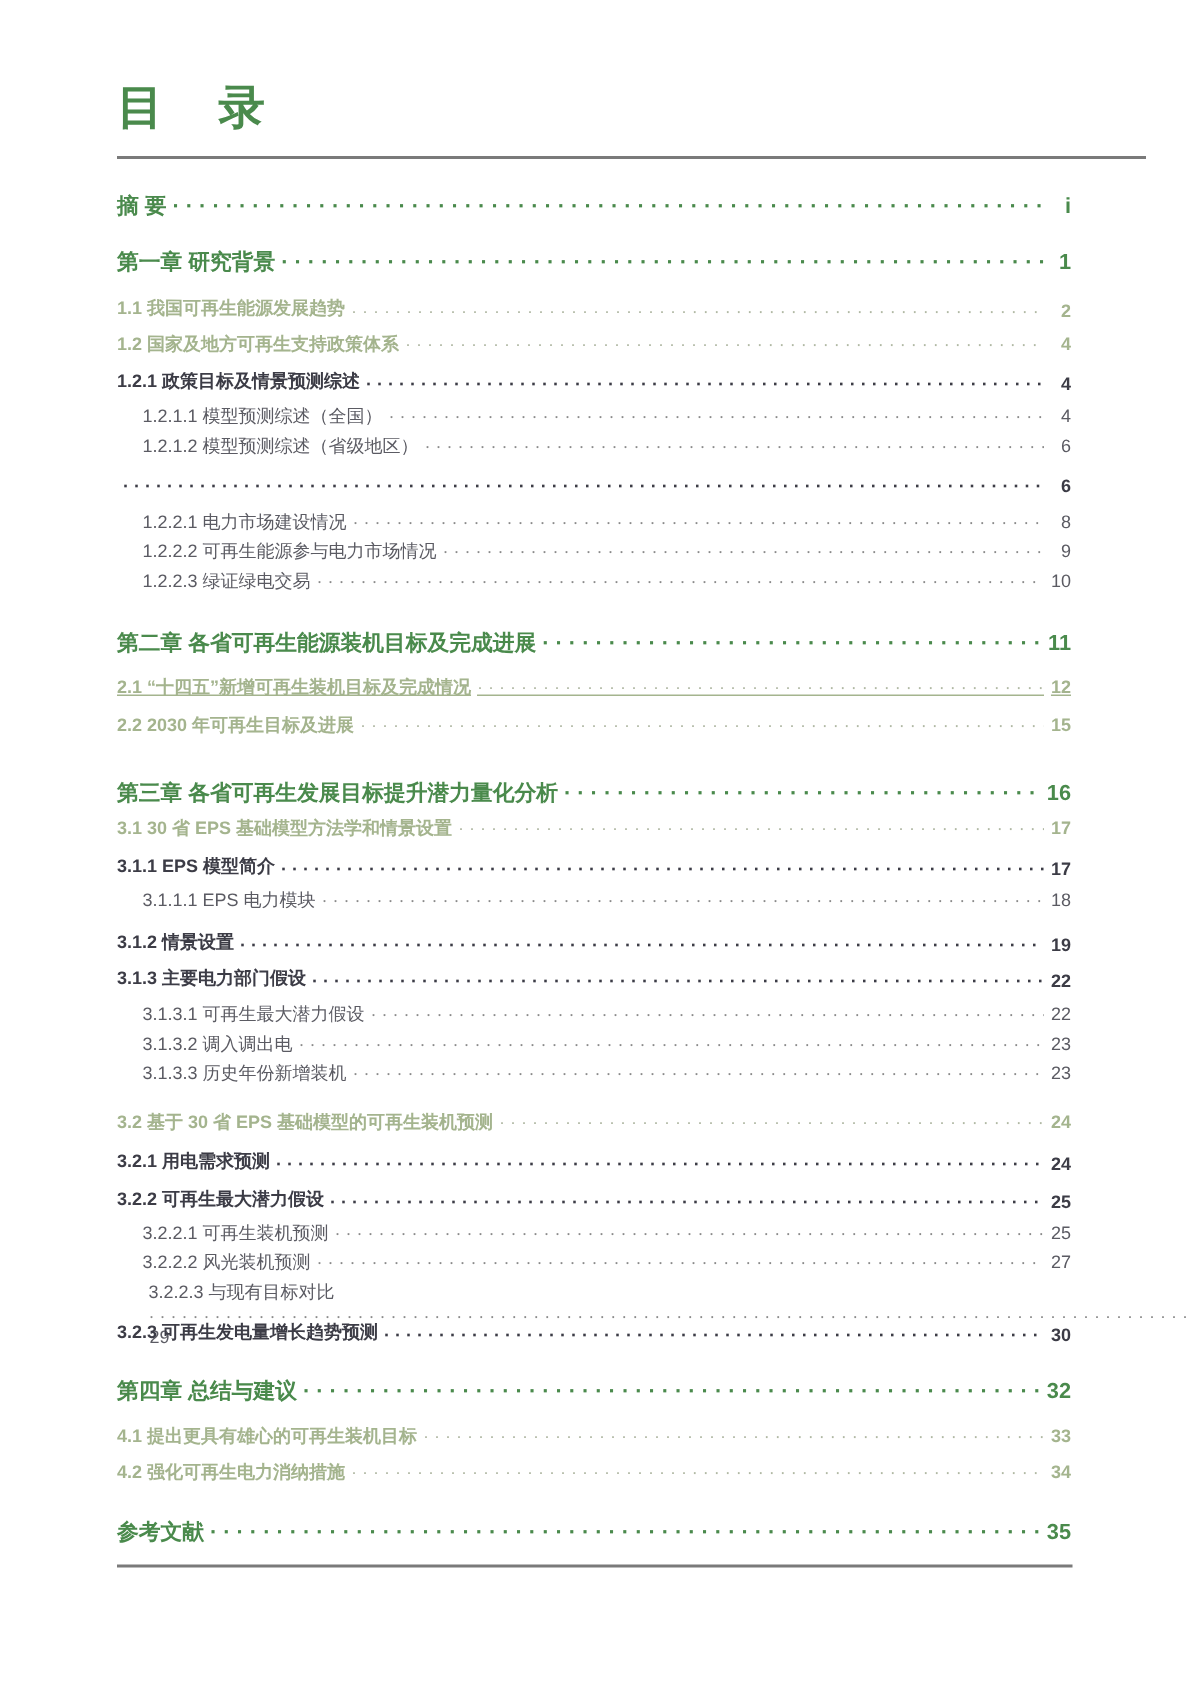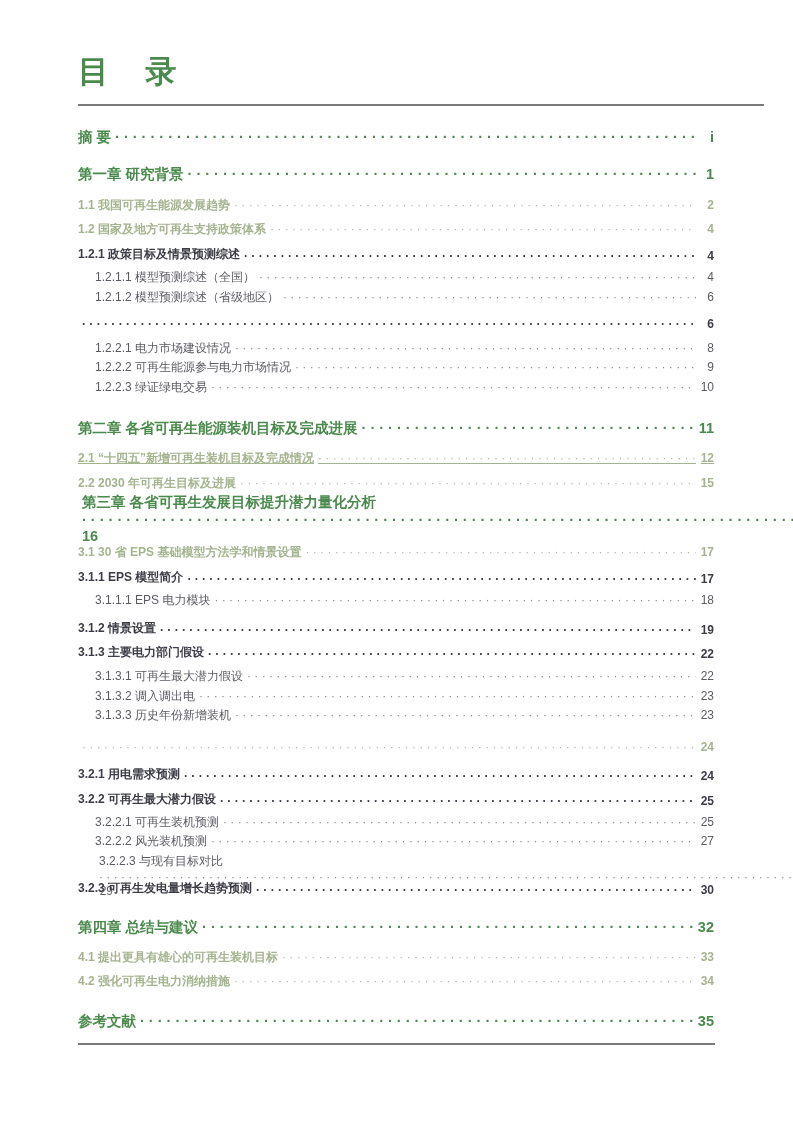--- a/index.html
+++ b/index.html
@@ -34,21 +34,21 @@
     <div class="row lv-chap" style="top: 4px;">
       <span class="lbl">摘 要</span>
       <span class="dots"></span>
       <span class="pg">i</span>
     </div>
     <div class="row lv-chap" style="top: 41px;">
       <span class="lbl">第一章 研究背景</span>
       <span class="dots"></span>
       <span class="pg">1</span>
     </div>
-    <div class="row lv-sec" style="top: 73px;">
+    <div class="row lv-sec" style="top: 73px; align-items: flex-end;">
       <span class="lbl">1.1 我国可再生能源发展趋势</span>
       <span class="dots"></span>
       <span class="pg">2</span>
     </div>
     <div class="row lv-sec" style="top: 97px;">
       <span class="lbl">1.2 国家及地方可再生支持政策体系</span>
       <span class="dots"></span>
       <span class="pg">4</span>
     </div>
     <div class="row lv-sub" style="top: 122px;">
@@ -93,21 +93,21 @@
     <div class="row lv-sec" style="top: 326px; text-decoration: underline;">
       <span class="lbl">2.1 “十四五”新增可再生装机目标及完成情况</span>
       <span class="dots"></span>
       <span class="pg">12</span>
     </div>
     <div class="row lv-sec" style="top: 351px;">
       <span class="lbl">2.2 2030 年可再生目标及进展</span>
       <span class="dots"></span>
       <span class="pg">15</span>
     </div>
-    <div class="row lv-chap" style="top: 369px; flex-direction: column;">
+    <div class="row lv-chap" style="top: 395px;">
       <span class="lbl">第三章 各省可再生发展目标提升潜力量化分析</span>
       <span class="dots"></span>
       <span class="pg">16</span>
     </div>
     <div class="row lv-sec" style="top: 420px;">
       <span class="lbl">3.1 30 省 EPS 基础模型方法学和情景设置</span>
       <span class="dots"></span>
       <span class="pg">17</span>
     </div>
     <div class="row lv-sub" style="top: 445px;">
@@ -139,20 +139,21 @@
       <span class="lbl">3.1.3.2 调入调出电</span>
       <span class="dots"></span>
       <span class="pg">23</span>
     </div>
     <div class="row lv-subsub" style="top: 583px;">
       <span class="lbl">3.1.3.3 历史年份新增装机</span>
       <span class="dots"></span>
       <span class="pg">23</span>
     </div>
     <div class="row lv-sec" style="top: 616px;">
+      <span class="lbl">3.2 基于 30 省 EPS 基础模型的可再生装机预测</span>
       <span class="dots"></span>
       <span class="pg">24</span>
     </div>
     <div class="row lv-sub" style="top: 642px;">
       <span class="lbl">3.2.1 用电需求预测</span>
       <span class="dots"></span>
       <span class="pg">24</span>
     </div>
     <div class="row lv-sub" style="top: 667px;">
       <span class="lbl">3.2.2 可再生最大潜力假设</span>

